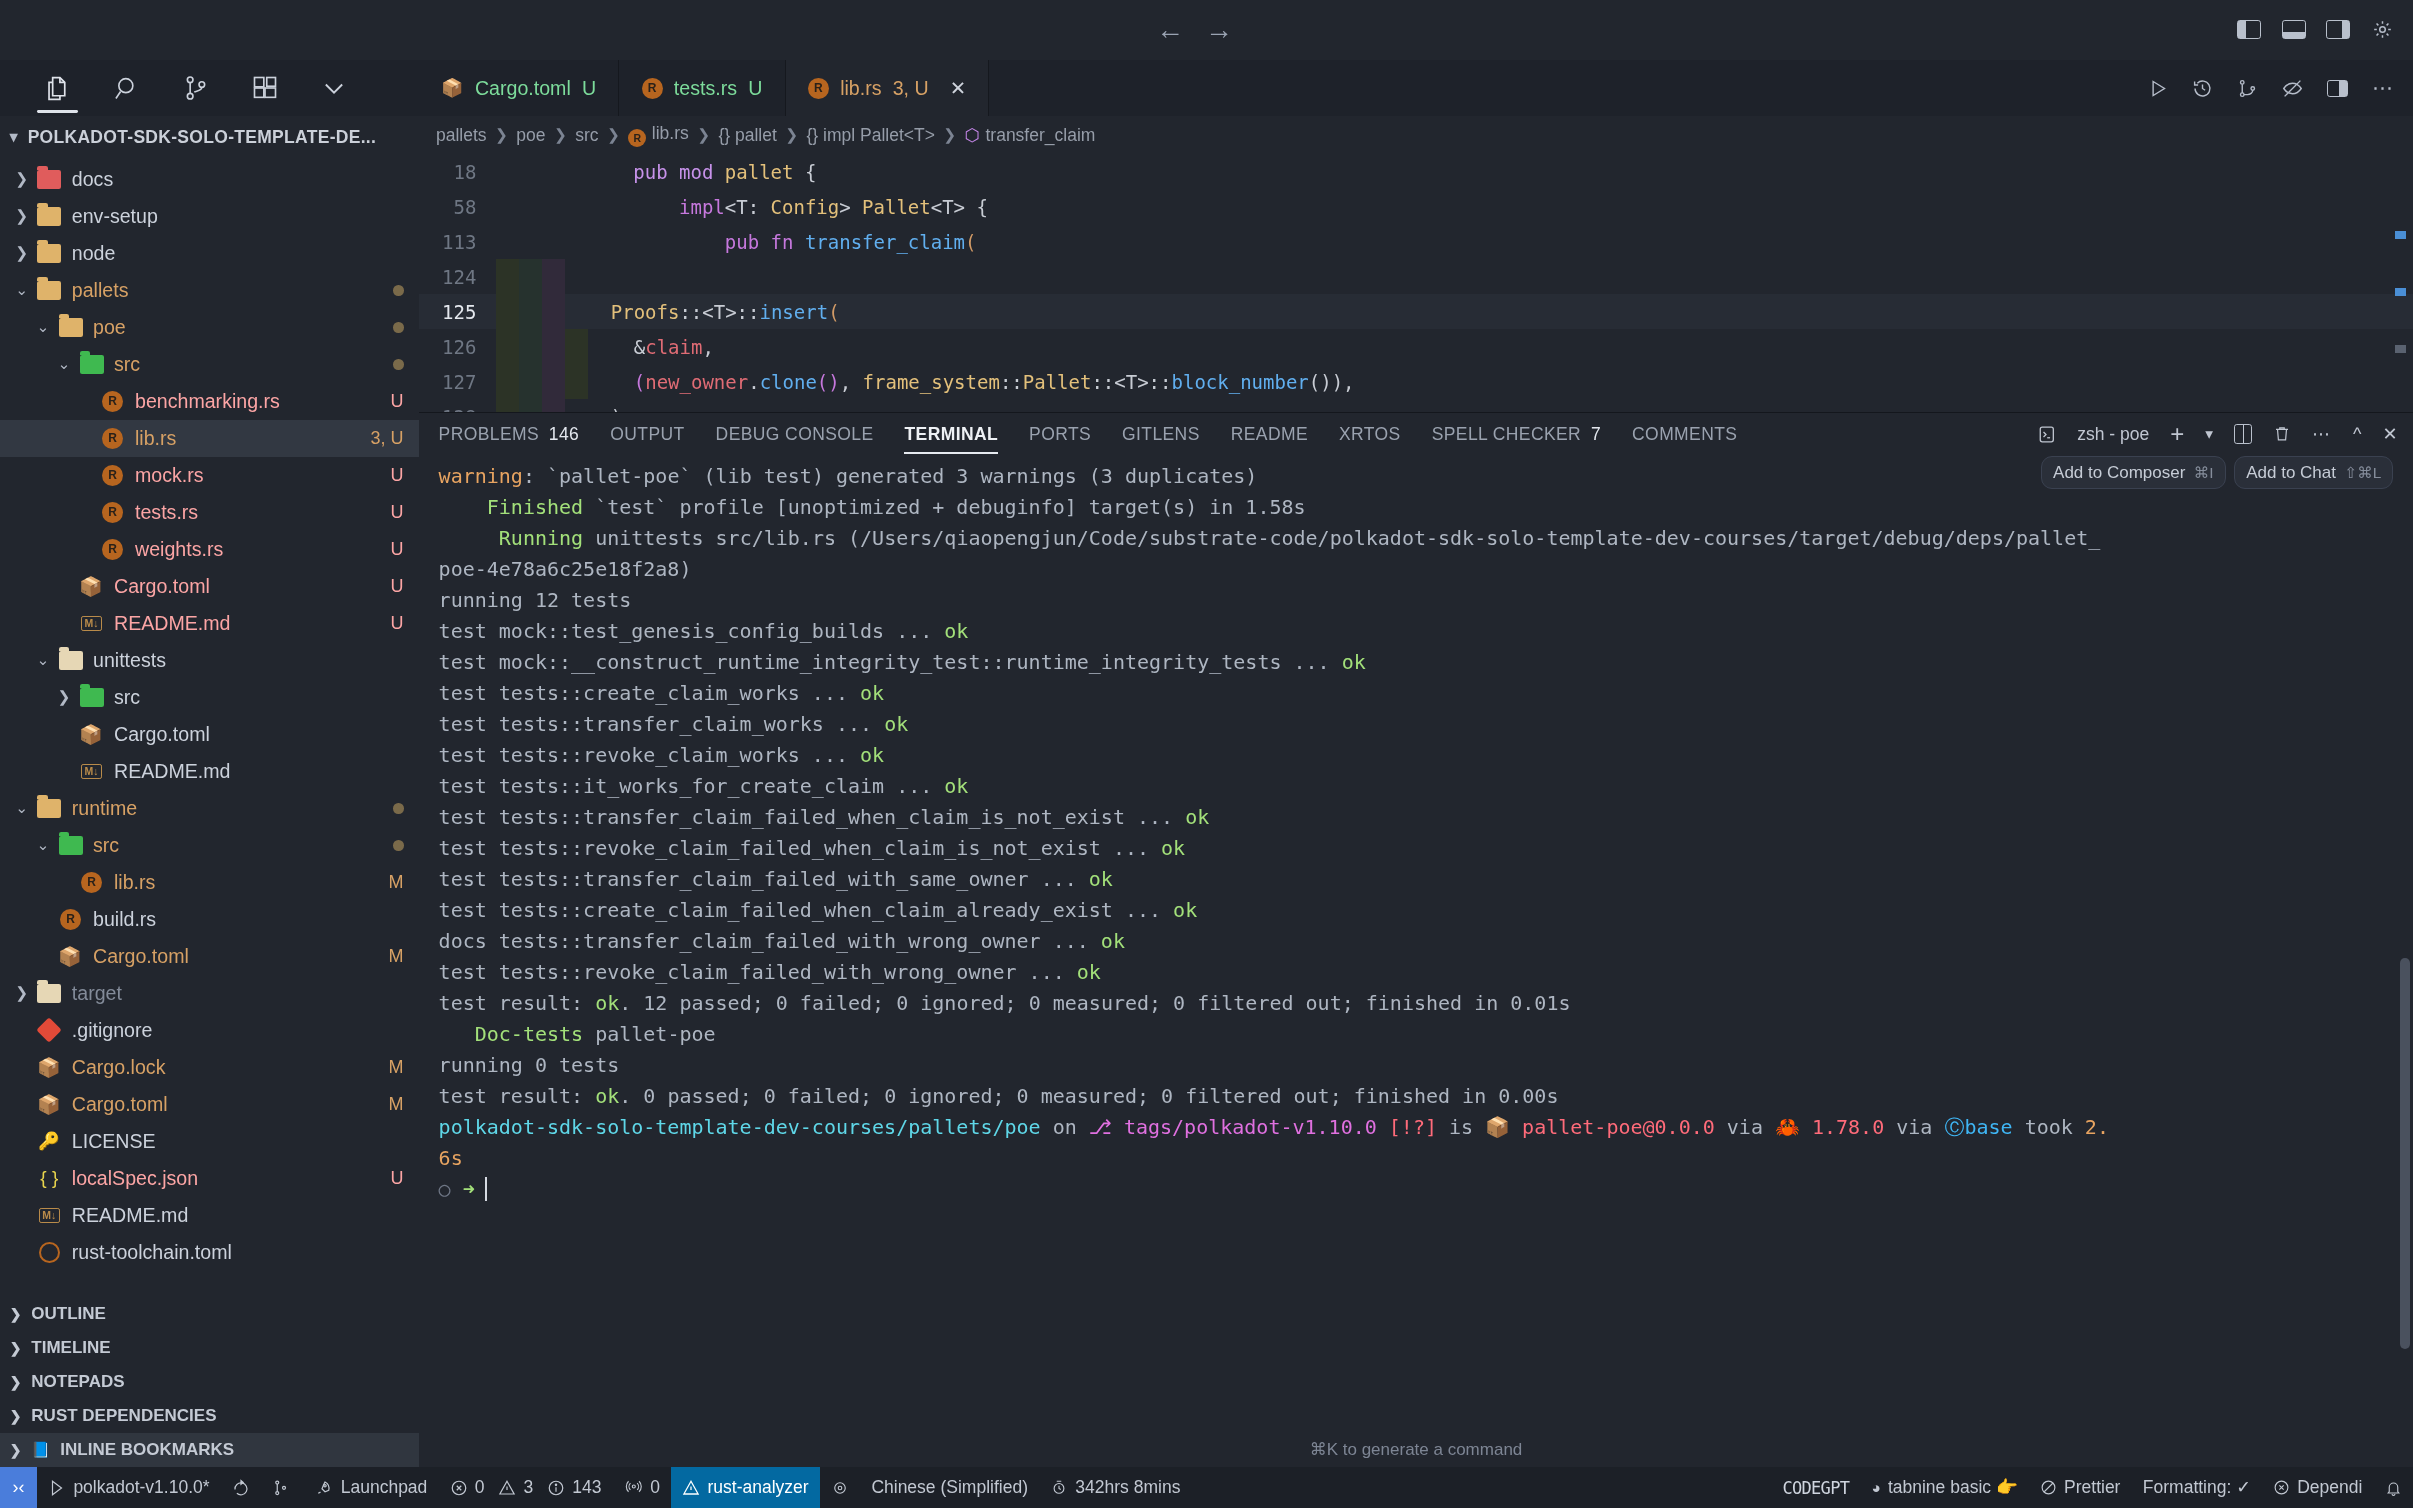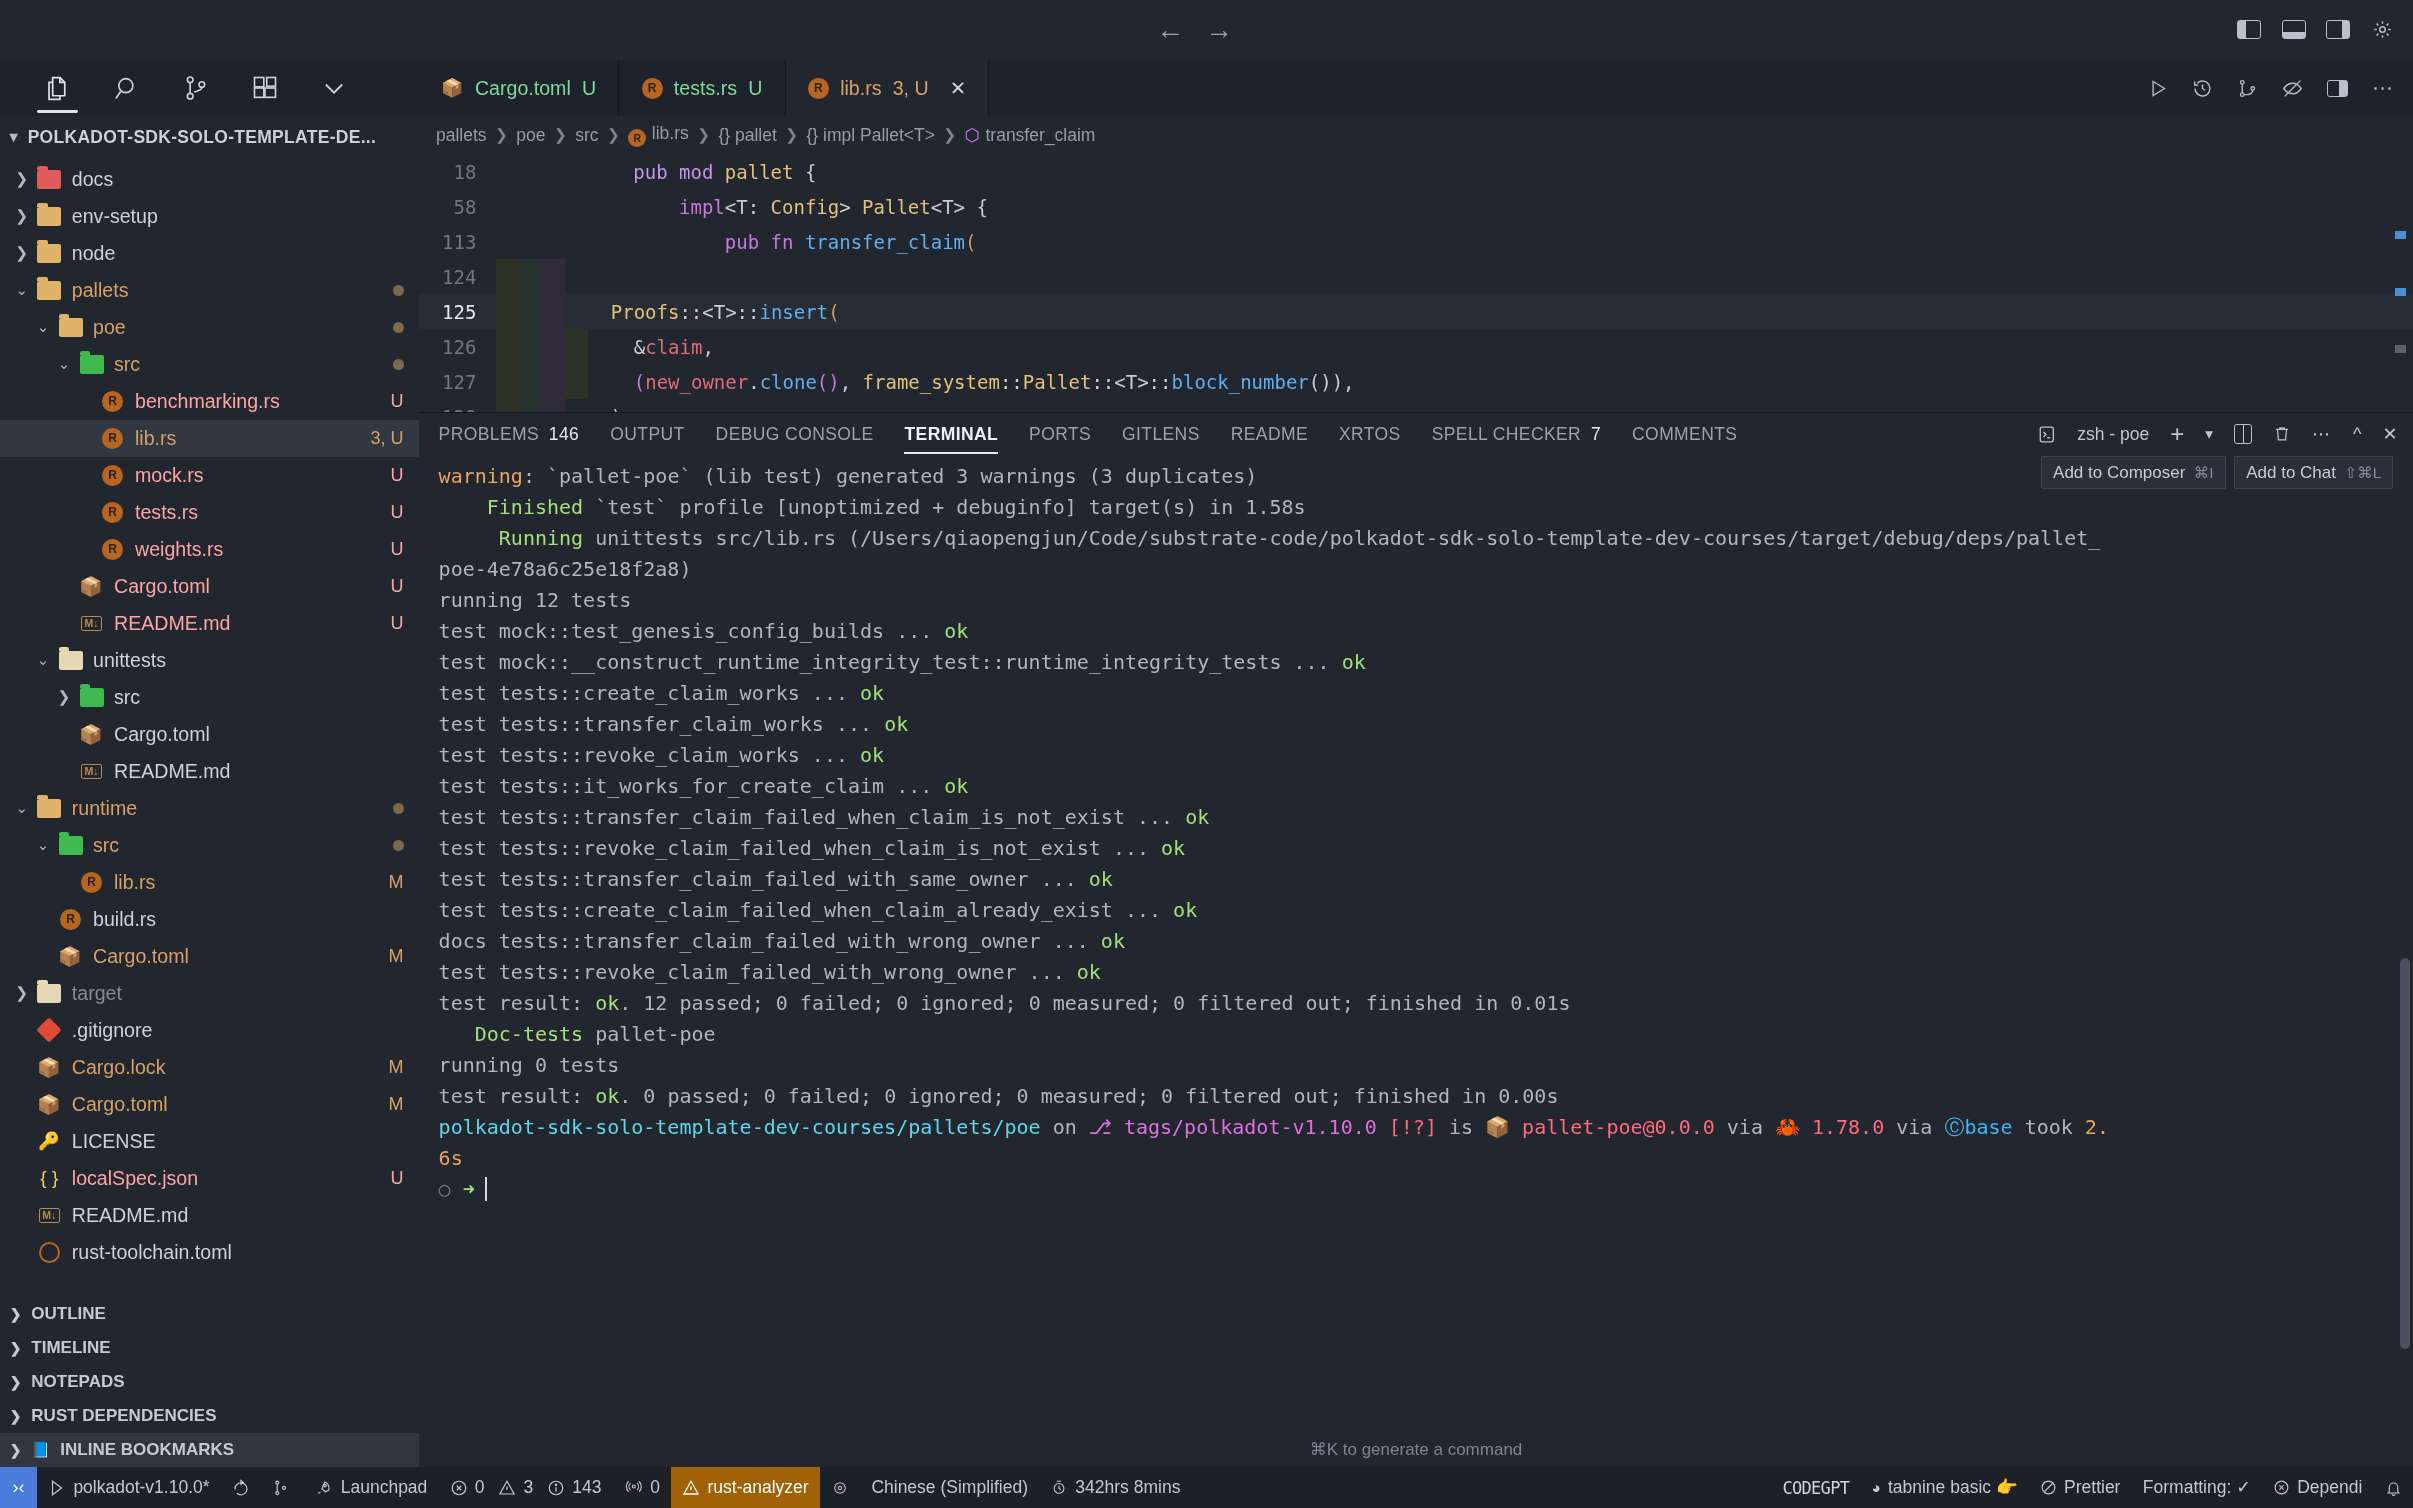--- a/index.html
+++ b/index.html
@@ -111,31 +111,31 @@
   .ph-ic { cursor:pointer; display:flex; align-items:center; }
 
   .term { flex:1 1 auto; overflow:hidden; padding: 5.6px 0 0 0; position:relative; min-height:0;}
   .tline { font-family: "DejaVu Sans Mono", monospace; font-size: 20px; line-height: 31px; white-space: pre; padding-left: 19.6px; color:#aeb6c2;}
   .t-green { color:#a3e07a; } .t-orange{ color:#e8a461;} .t-grey{color:#aeb6c2;}
   .t-cyan{color:#5fd7e8;} .t-magenta{color:#e070e0;} .t-red{color:#ff6b7a;} .t-blue{color:#3fb6f5;}
 
   .composer-pop {
     position:absolute; right: 19.6px; top: 43px; display:flex; gap: 8.4px; z-index: 5;
   }
-  .cbtn { background:#2a2f39; border:0.7px solid #3a4150; border-radius: 1px; color:#c6ccd6;
+  .cbtn { background:#2a2f39; border:0.7px solid #3a4150; border-radius: 11px; color:#c6ccd6;
           font-size: 17px; padding: 5.6px 11.2px; display:flex; align-items:center; gap:8.4px; cursor:pointer;text-align:center;}
   .cbtn .kb { color:#868e9c; font-size: 15.4px; }
 
   .term-hint { text-align:center; font-size: 17px; color:#7d8594; padding: 2.8px 0 7px 0;}
 
   
   .statusbar { height: 41px; flex:0 0 41px; background:#1c2027; display:flex; align-items:center; font-size:17.5px; color:#c2c8d2;}
   .sb-remote { background:#4a7ddb; height:41px; display:flex; align-items:center; padding: 0 12.6px; color:#fff; font-size:18px;}
   .sb-item { display:flex; align-items:center; gap:7px; padding: 0 11.2px; height:41px; cursor:pointer; white-space:nowrap;}
-  .sb-warn { background:#a16207; color:#fff; }
+  .sb-warn { background:#0369a1; color:#fff; }
   .sb-right { margin-left:auto; display:flex; align-items:center; }
   .mono-logo { font-family:"DejaVu Sans Mono", monospace; letter-spacing:-0.7px; font-size:17px; color:#cfd5df;align-items:center;}
 
   .scrollthumb { position:absolute; right:2.8px; width: 9.8px; background:#4a515e; border-radius:4.9px; }
   .minimap-dot { position:absolute; right: 7px; width: 11.2px; height:8.4px; }
 </style>
 </head>
 <body>
 
 <div class="app">

